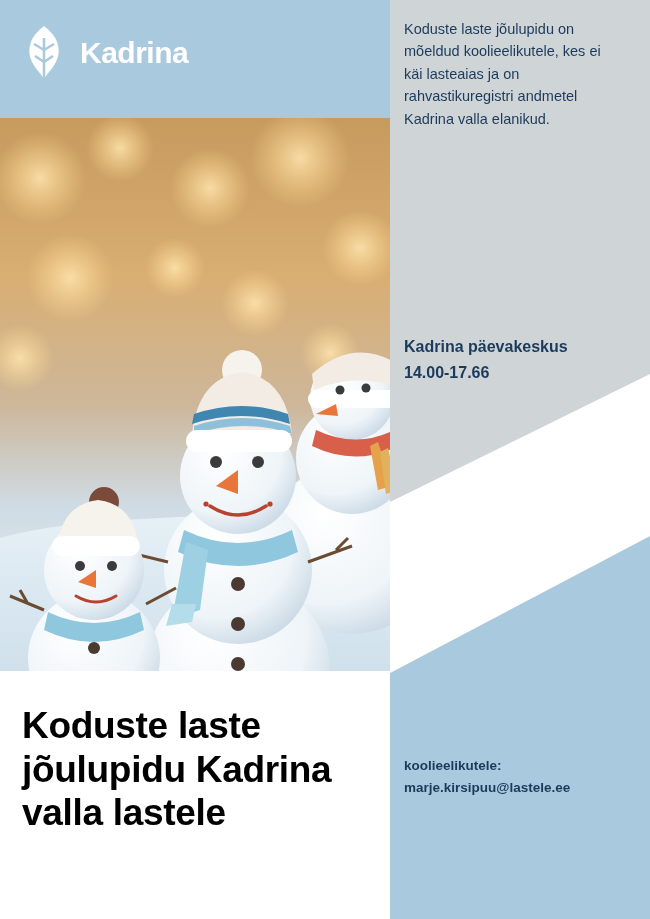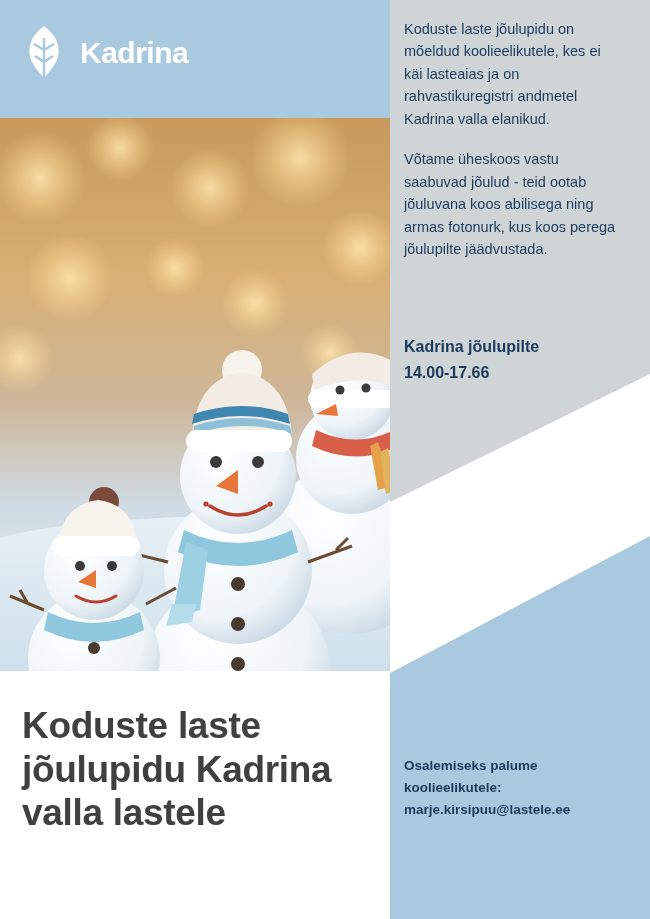--- a/index.html
+++ b/index.html
@@ -73,21 +73,21 @@
     top: 671px;
     width: 390px;
     height: 248px;
     background: #ffffff;
   }
   .poster-title {
     position: absolute;
     left: 22px;
     top: 33px;
     width: 345px;
-    color: #404040;
+    color: #000000;
     font-size: 37px;
     font-weight: bold;
     line-height: 1.18;
     letter-spacing: -0.3px;
   }
 
   
   .right-col {
     position: absolute;
     left: 390px;
@@ -295,27 +295,25 @@
       </svg>
     </div>
 
     <div class="title-area">
       <div class="poster-title">Koduste laste jõulupidu Kadrina valla lastele</div>
     </div>
   </div>
 
   <div class="body-text">
     <p>Koduste laste jõulupidu on mõeldud koolieelikutele, kes ei käi lasteaias ja on rahvastikuregistri andmetel Kadrina valla elanikud.</p>
-    <p>Võtame üheskoos vastu saabuvad jõulud - teid ootab jõuluvana koos abilisega ning armas fotonurk, kus koos perega jõulupilte jäädvustada.</p>
   </div>
 
   <div class="event-block">
-    <div>Kadrina jõulupilte</div>
+    <div>Kadrina päevakeskus</div>
     <div>14.00-17.66</div>
   </div>
 
   <div class="register-block">
-    <div>Osalemiseks palume</div>
     <div>koolieelikutele:</div>
     <div>marje.kirsipuu@lastele.ee</div>
   </div>
 
 </div>
 
 </body></html>

